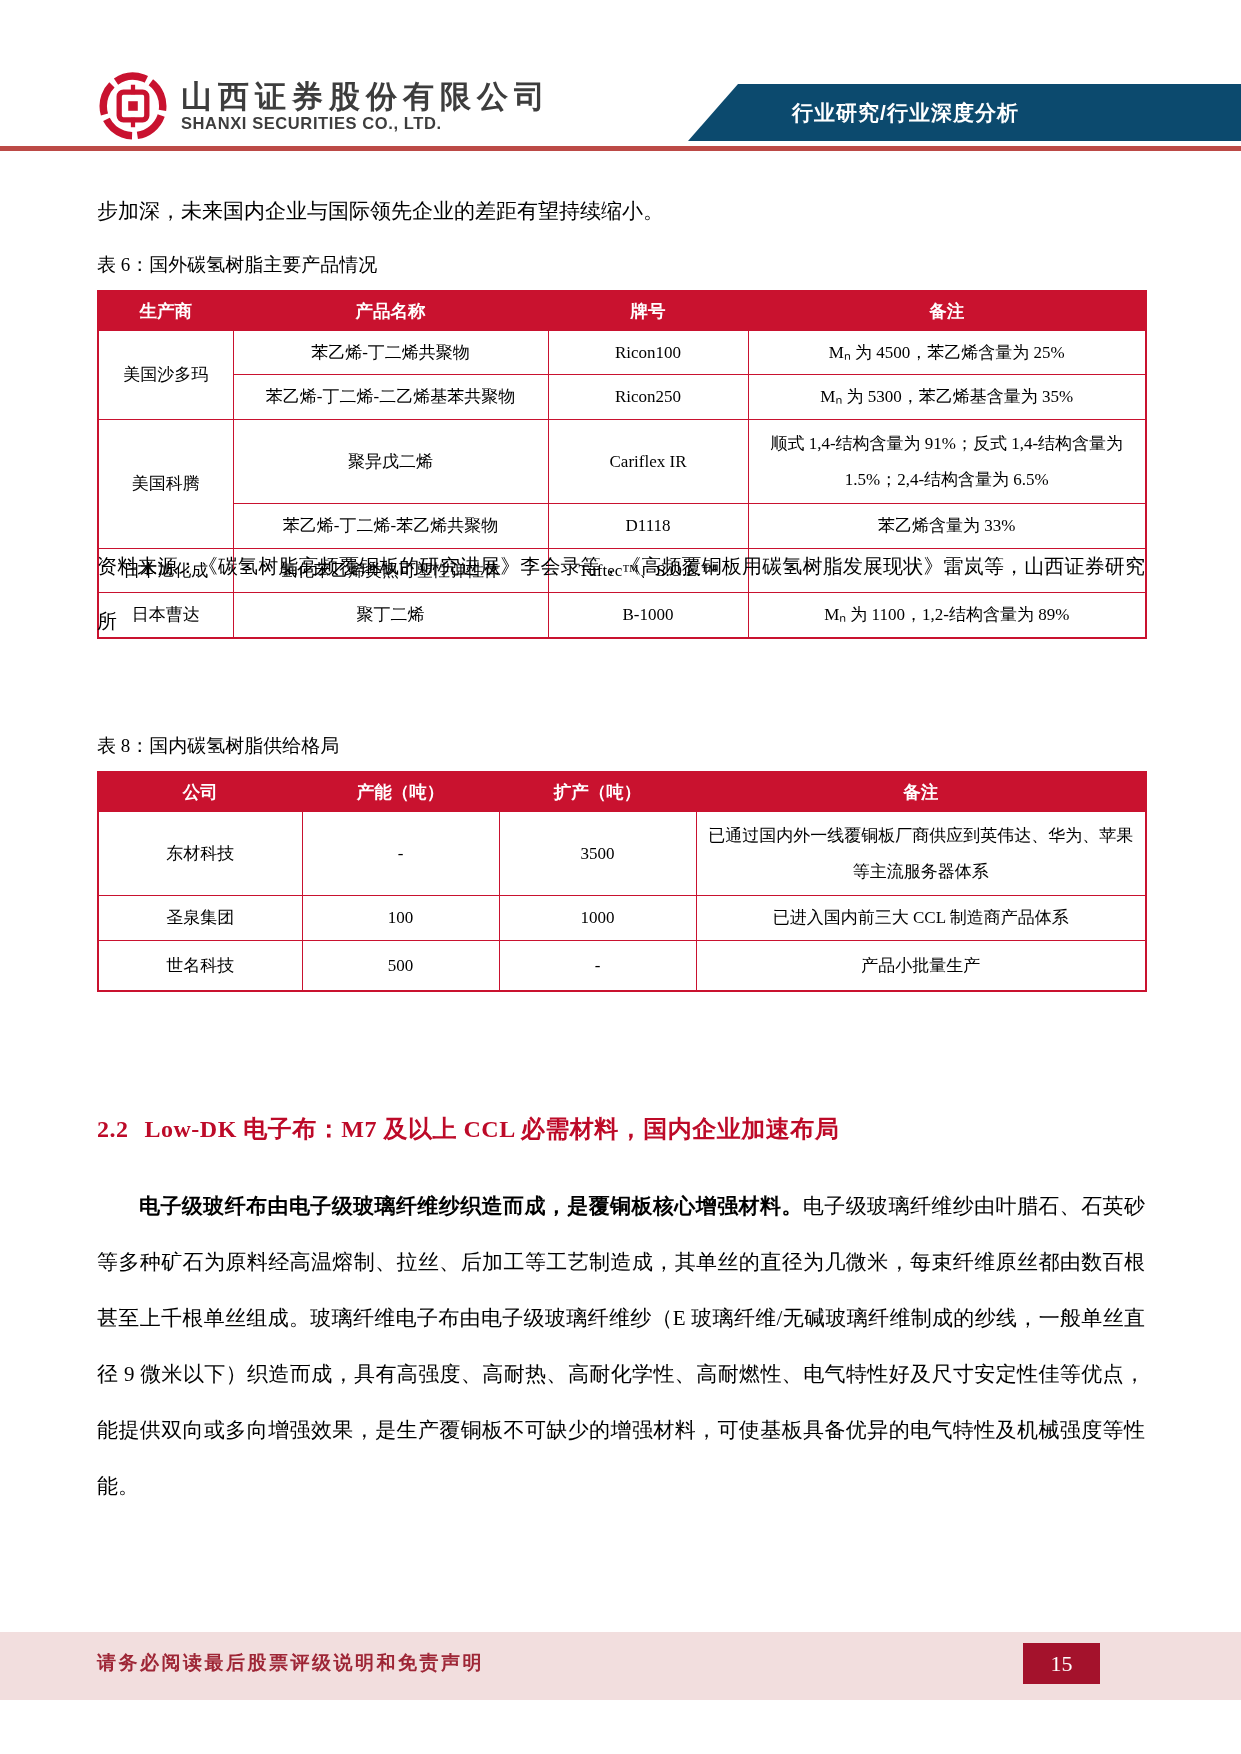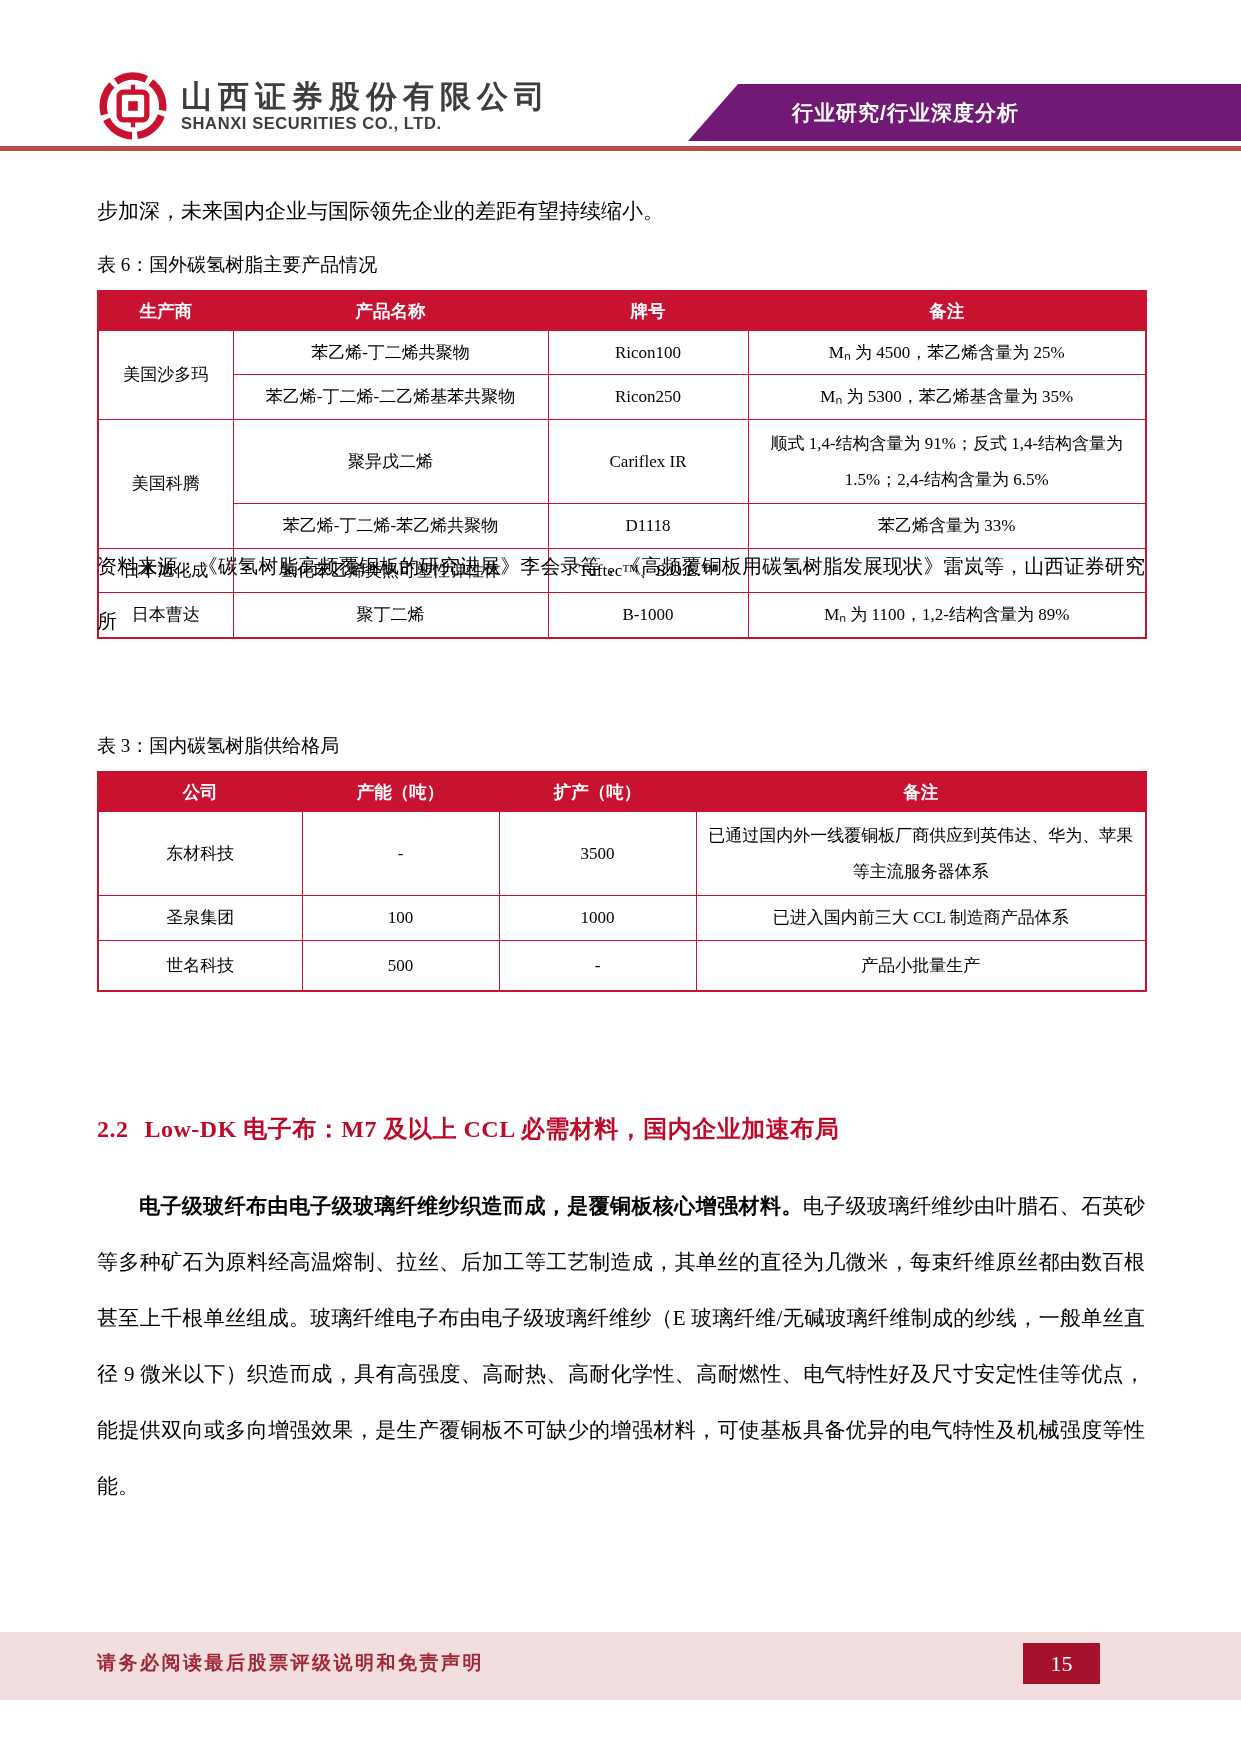--- a/index.html
+++ b/index.html
@@ -15,21 +15,21 @@
   .brand-cn {
     font-family:"Liberation Sans", sans-serif; font-weight:bold; font-size:31px;
     letter-spacing:6px; color:#3d3d3d; line-height:1.15;
   }
   .brand-en {
     font-family:"Liberation Sans", sans-serif; font-weight:bold; font-size:16.5px;
     letter-spacing:0.6px; color:#3d3d3d;
   }
   .banner {
     position:absolute; top:84px; left:688px; right:0; height:57px;
-    background:#701a75; clip-path:polygon(50px 0, 100% 0, 100% 100%, 0 100%);
+    background:#0c4a6e; clip-path:polygon(50px 0, 100% 0, 100% 100%, 0 100%);
     display:flex; align-items:center; justify-content:center; padding-right:118px;
   }
   .banner-text {
     color:#ffffff; font-family:"Liberation Sans", sans-serif; font-weight:bold;
     font-size:21px; letter-spacing:1px;
   }
   .header-line { position:absolute; top:146px; left:0; width:100%; height:5px; background:#bc4a46; }
 
   
   .content { position:absolute; left:97px; width:1048px; }
@@ -149,21 +149,21 @@
           <td>聚丁二烯</td>
           <td>B-1000</td>
           <td>Mₙ 为 1100，1,2-结构含量为 89%</td>
         </tr>
       </tbody>
     </table>
   </div>
 
   <div class="content source" style="top:540px;">资料来源：《碳氢树脂高频覆铜板的研究进展》李会录等，《高频覆铜板用碳氢树脂发展现状》雷岚等，山西证券研究所</div>
 
-  <div class="content tbl-title" style="top:733px;">表 3：国内碳氢树脂供给格局</div>
+  <div class="content tbl-title" style="top:733px;">表 8：国内碳氢树脂供给格局</div>
 
   <div class="content" style="top:771px;">
     <table class="t">
       <colgroup>
           <col style="width:204px">
           <col style="width:197px">
           <col style="width:197px">
           <col style="width:450px">
         </colgroup>
       <thead>

